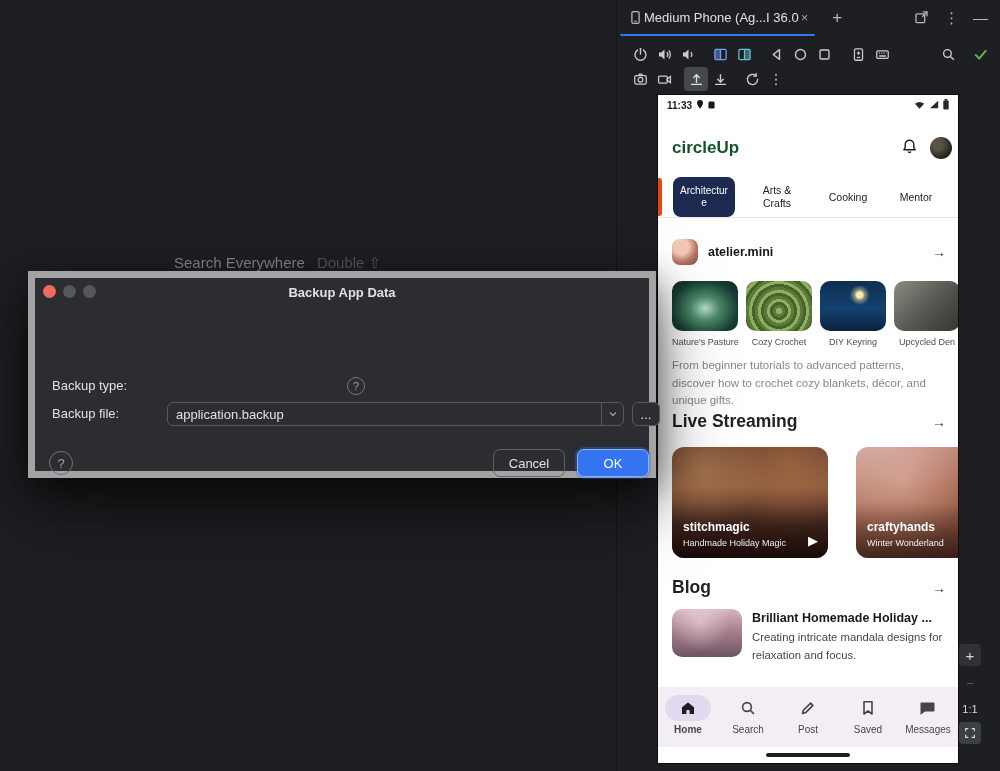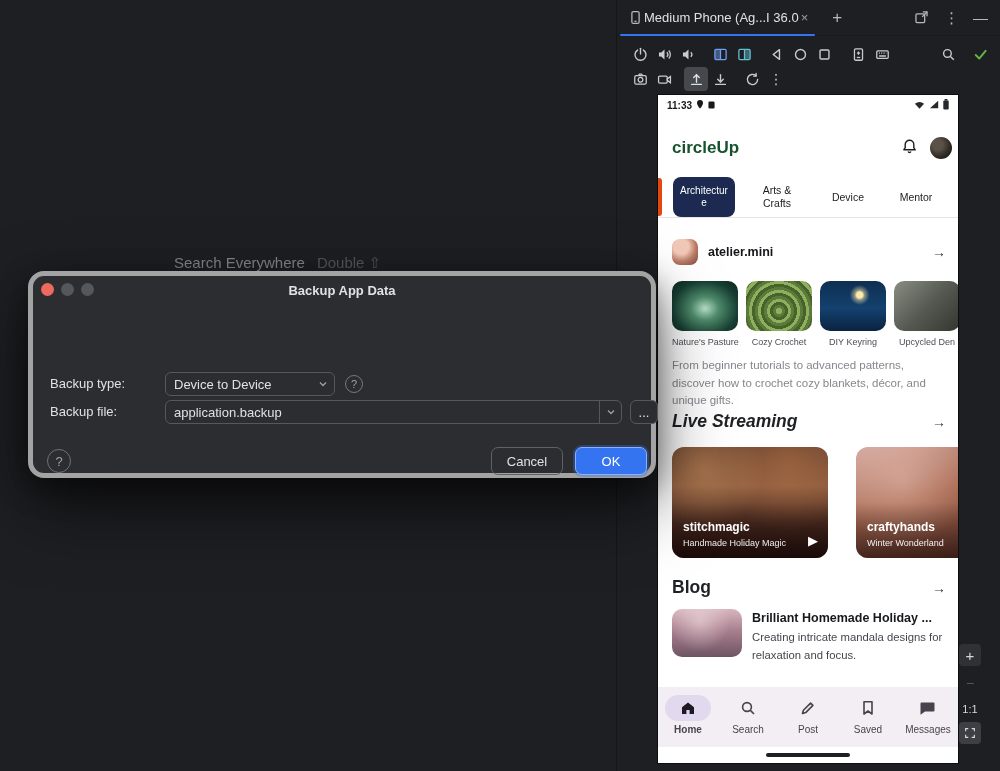--- a/index.html
+++ b/index.html
@@ -7,21 +7,21 @@
   body { font-family:"Liberation Sans", sans-serif; }
   .canvas { position:relative; width:1000px; height:771px; background:#1e1f22; overflow:hidden; color:#dfe1e5; }
 
   
   .se-hint { position:absolute; left:174px; top:254px; font-size:15px; white-space:nowrap; }
   .se-hint .action { color:#85888d; }
   .se-hint .shortcut { color:#56585d; margin-left:12px; }
 
   
   .dialog { position:absolute; left:28px; top:271px; width:628px; height:207px;
-    background:#2b2d30; border:5px solid #a3a3a3; border-radius:16px;
+    background:#2b2d30; border:7px solid #a3a3a3; border-radius:0;
     box-shadow:0 30px 70px rgba(0,0,0,.55), 0 10px 30px rgba(0,0,0,.45); z-index:5; }
   .traffic { position:absolute; left:8px; top:7px; display:flex; gap:7px; }
   .tl { width:13px; height:13px; border-radius:50%; display:inline-block; }
   .tl.red { background:#ec6a5e; }
   .tl.dim { background:#54575c; }
   .dlg-title { position:absolute; left:0; right:0; top:7px; text-align:center; font-size:13px; font-weight:bold; color:#dfe1e5; }
   .dlg-row { position:absolute; left:17px; right:14px; height:24px; }
   .dlg-label { position:absolute; left:0; top:0; line-height:24px; font-size:13px; color:#dfe1e5; }
   .field { position:absolute; top:0; height:24px; background:#2b2d30; border:1px solid #55585e; border-radius:6px;
     display:flex; align-items:center; font-size:13px; color:#dfe1e5; padding-left:8px; }
@@ -93,21 +93,21 @@
   .p-card.c1 { left:14px; background:radial-gradient(ellipse at 50% 55%, #b8e0c8 0%, #4e8a6a 30%, #173f33 70%, #0c241f 100%); }
   .p-card.c2 { left:88px; background:repeating-radial-gradient(circle at 50% 60%, #8fae5e 0 3px, #5c7a3a 3px 6px, #47632c 6px 9px); }
   .p-card.c3 { left:162px; background:radial-gradient(circle at 60% 28%, #ffe9a8 0 3px, rgba(255,233,168,.5) 5px, transparent 10px),
     linear-gradient(180deg, #0e2f52 0%, #14416f 55%, #0a2240 100%); }
   .p-card.c4 { left:236px; background:linear-gradient(135deg, #8a8d84 0%, #565a52 50%, #33362f 100%); }
   .p-card-label { position:absolute; top:242px; width:66px; text-align:center; font-size:9px; color:#4a4e54; white-space:nowrap; }
   .pl1 { left:14px; } .pl2 { left:88px; } .pl3 { left:162px; } .pl4 { left:236px; }
   .p-desc { position:absolute; top:262px; left:14px; width:278px; font-size:11.5px; line-height:17.5px; color:#84888d; }
   .p-sechead { position:absolute; left:14px; right:12px; display:flex; align-items:center; }
   .p-sechead .t { font-size:17.5px; font-weight:600; color:#1f2124; flex:1; }
-  .h-live { top:316px;font-style:italic; } .h-blog { top:482px; }
+  .h-live { top:316px; } .h-blog { top:482px; }
   .p-stream { position:absolute; top:352px; width:156px; height:111px; border-radius:12px; overflow:hidden;text-align:right; }
   .p-stream.s1 { left:14px; background:
       radial-gradient(circle at 20% 20%, rgba(255,190,120,.28), transparent 40%),
       radial-gradient(circle at 75% 15%, rgba(255,160,90,.22), transparent 45%),
       linear-gradient(180deg, #6e4631 0%, #8a5a3e 35%, #4a2a1f 70%, #2a140f 100%); }
   .p-stream.s2 { left:198px; background:
       radial-gradient(circle at 30% 30%, rgba(255,220,210,.35), transparent 50%),
       linear-gradient(160deg, #d3a89e 0%, #a96a52 45%, #6b382a 100%); }
   .p-stream::after { content:""; position:absolute; inset:0; background:linear-gradient(180deg, transparent 50%, rgba(15,5,5,.6)); }
   .p-stream .sname { position:absolute; left:11px; bottom:24px; font-size:12px; font-weight:bold; color:#fff; z-index:2; }
@@ -141,28 +141,20 @@
     <div class="traffic">
       <span class="tl red"></span>
       <span class="tl dim"></span>
       <span class="tl dim"></span>
     </div>
     <div class="dlg-title">Backup App Data</div>
 
 
     <div class="dlg-row" style="top:96px;">
       <span class="dlg-label">Backup type:</span>
-      <div class="field" style="left:115px; width:170px;">
-        <span class="val">Device to Device</span>
-        <span class="chev">
-          <svg width="12" height="12" viewBox="0 0 12 12">
-              <path d="M3 4.5 6 7.5 9 4.5" stroke="#9da0a8" fill="none" stroke-width="1.3"></path>
-            </svg>
-        </span>
-      </div>
       <span class="help-circle" style="left:295px; top:3px;">?</span>
     </div>
 
     <div class="dlg-row" style="top:124px;">
       <span class="dlg-label">Backup file:</span>
       <div class="field" style="left:115px; width:457px;">
         <span class="val">application.backup</span>
         <span class="chev sep">
           <svg width="12" height="12" viewBox="0 0 12 12">
               <path d="M3 4.5 6 7.5 9 4.5" stroke="#9da0a8" fill="none" stroke-width="1.3"></path>
@@ -370,21 +362,21 @@
             <path d="M7.1 13.6a1.5 1.5 0 0 0 2.8 0"></path>
           </svg>
       </span>
       <span class="p-avatar-top"></span>
     </div>
 
     <div class="p-tabs">
       <span class="p-tab-sliver"></span>
       <span class="p-tab sel">Architecture</span>
       <span class="p-tab t2">Arts &amp; Crafts</span>
-      <span class="p-tab t3">Device</span>
+      <span class="p-tab t3">Cooking</span>
       <span class="p-tab t4">Mentor</span>
     </div>
 
     <div class="p-profile">
       <span class="pav"></span>
       <span class="pname">atelier.mini</span>
       <span class="arrow">→</span>
     </div>
 
     <div class="p-card c1"></div>

